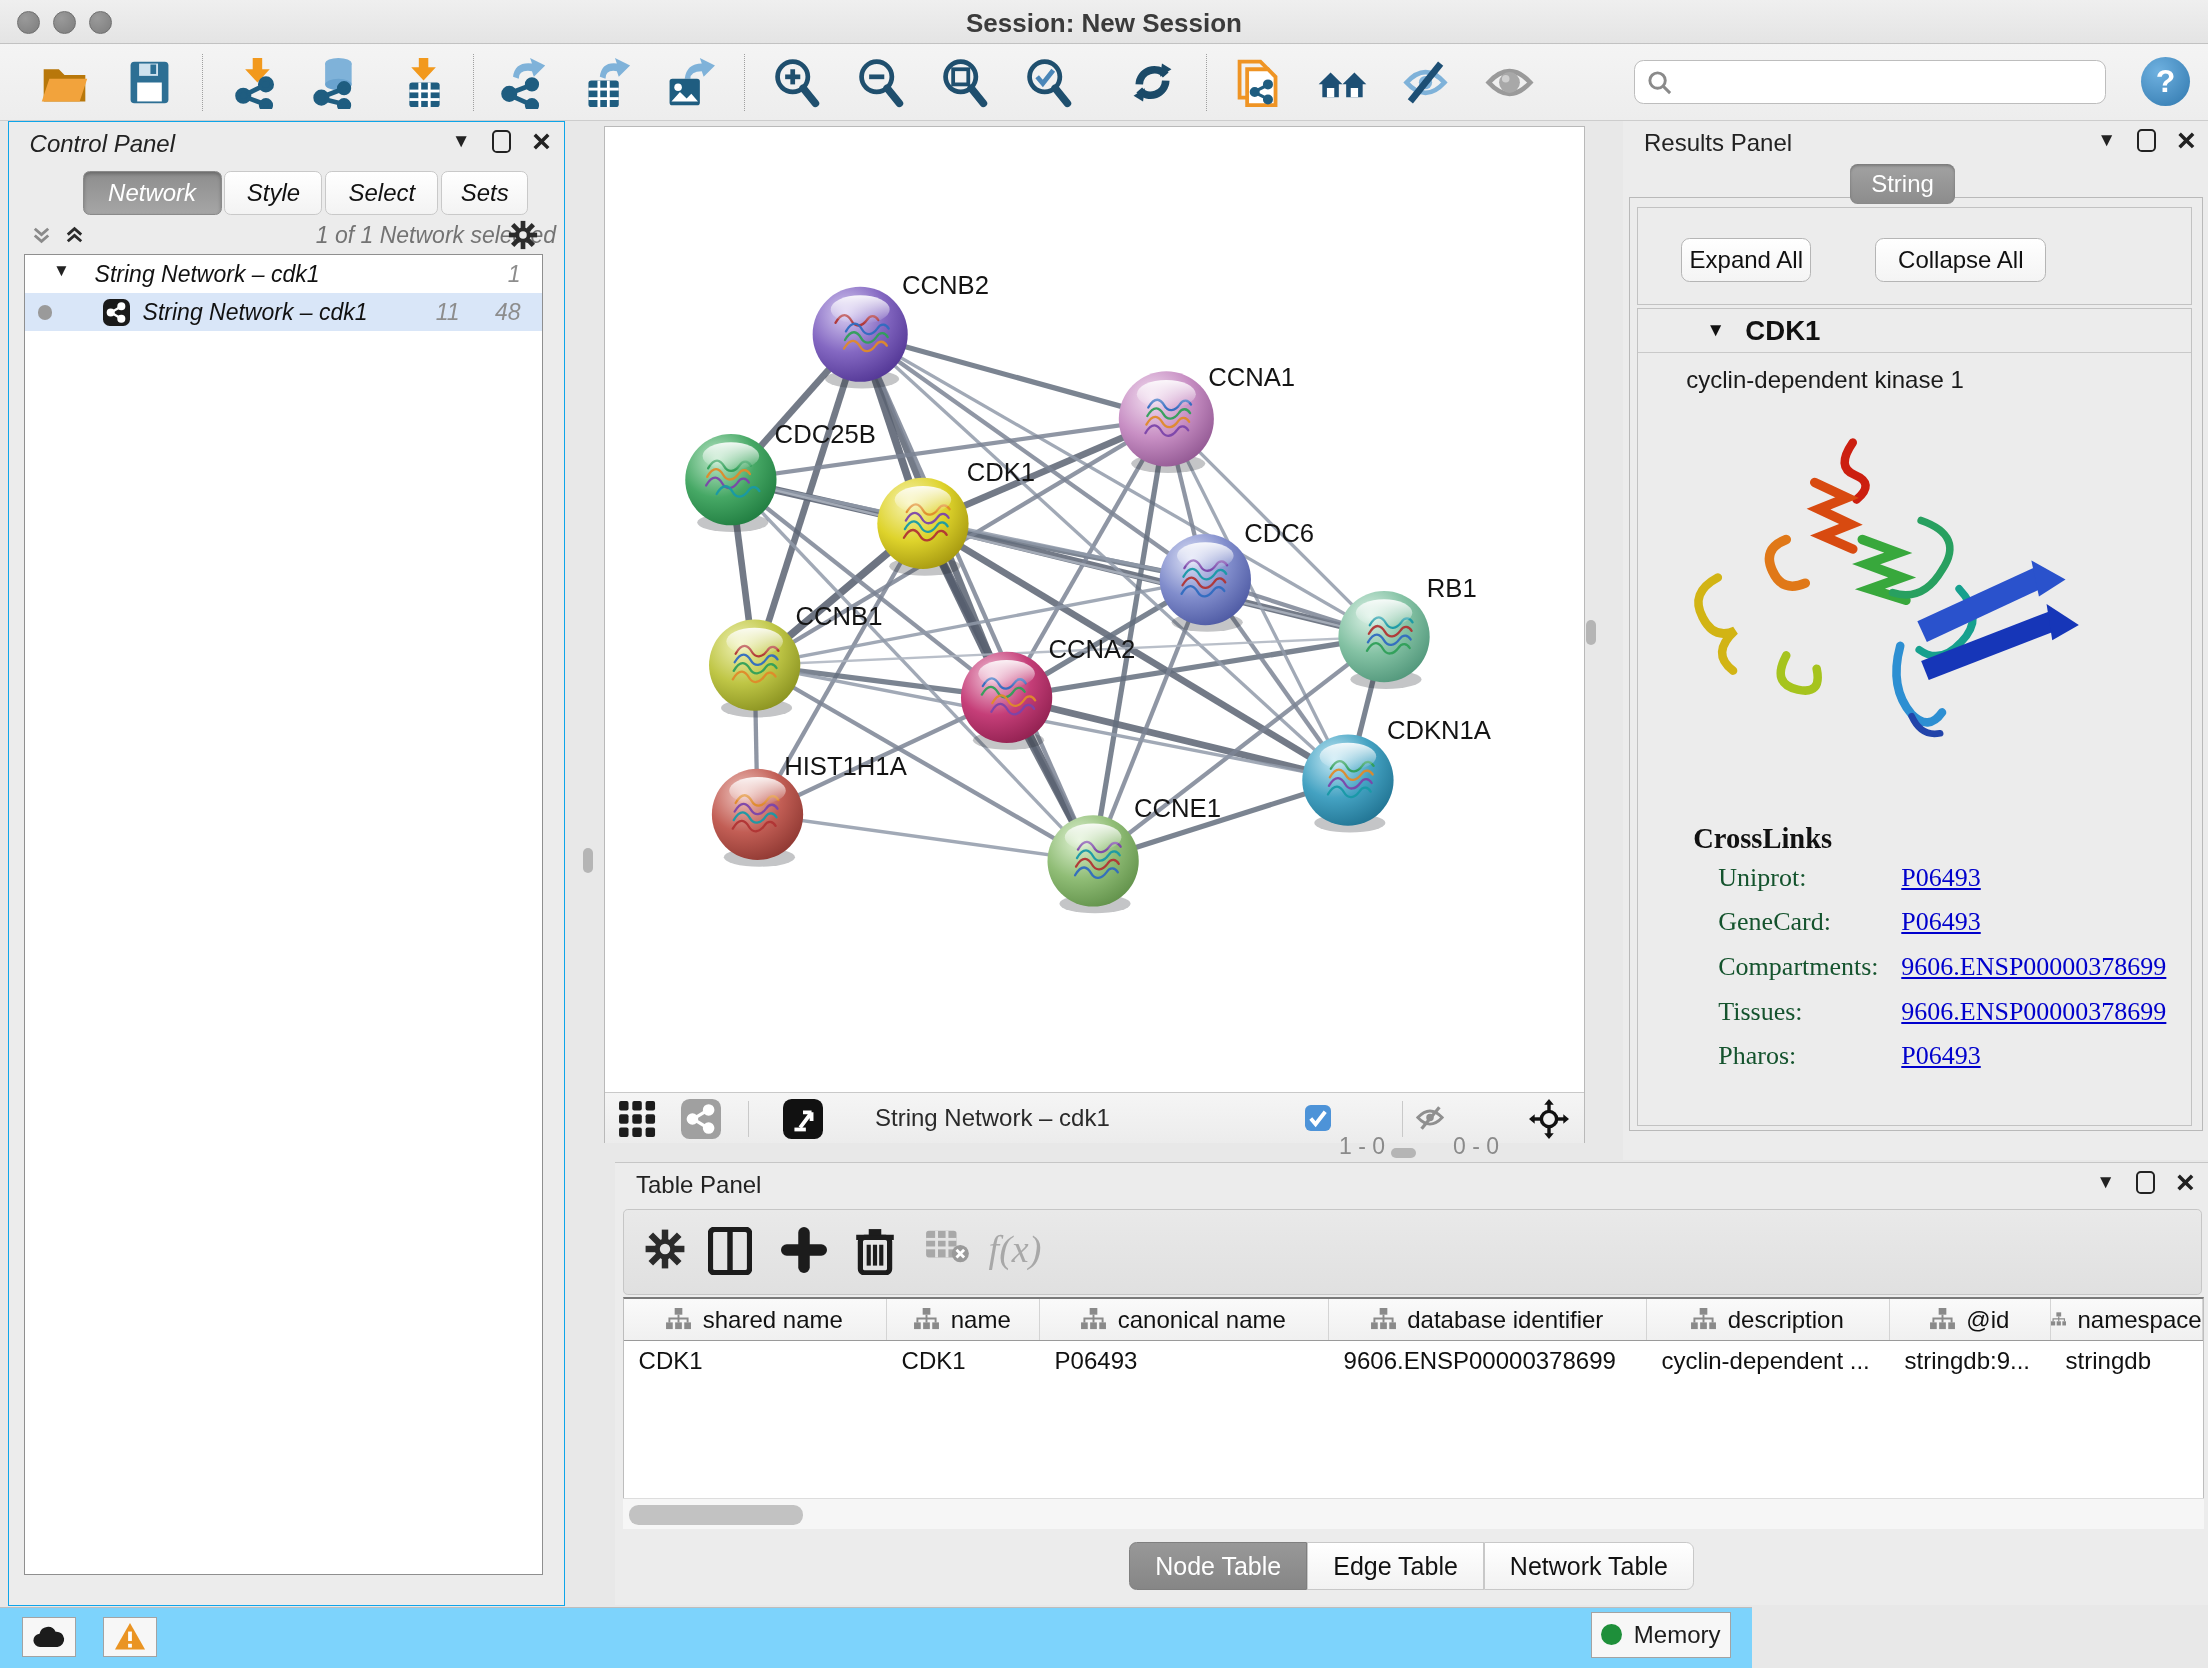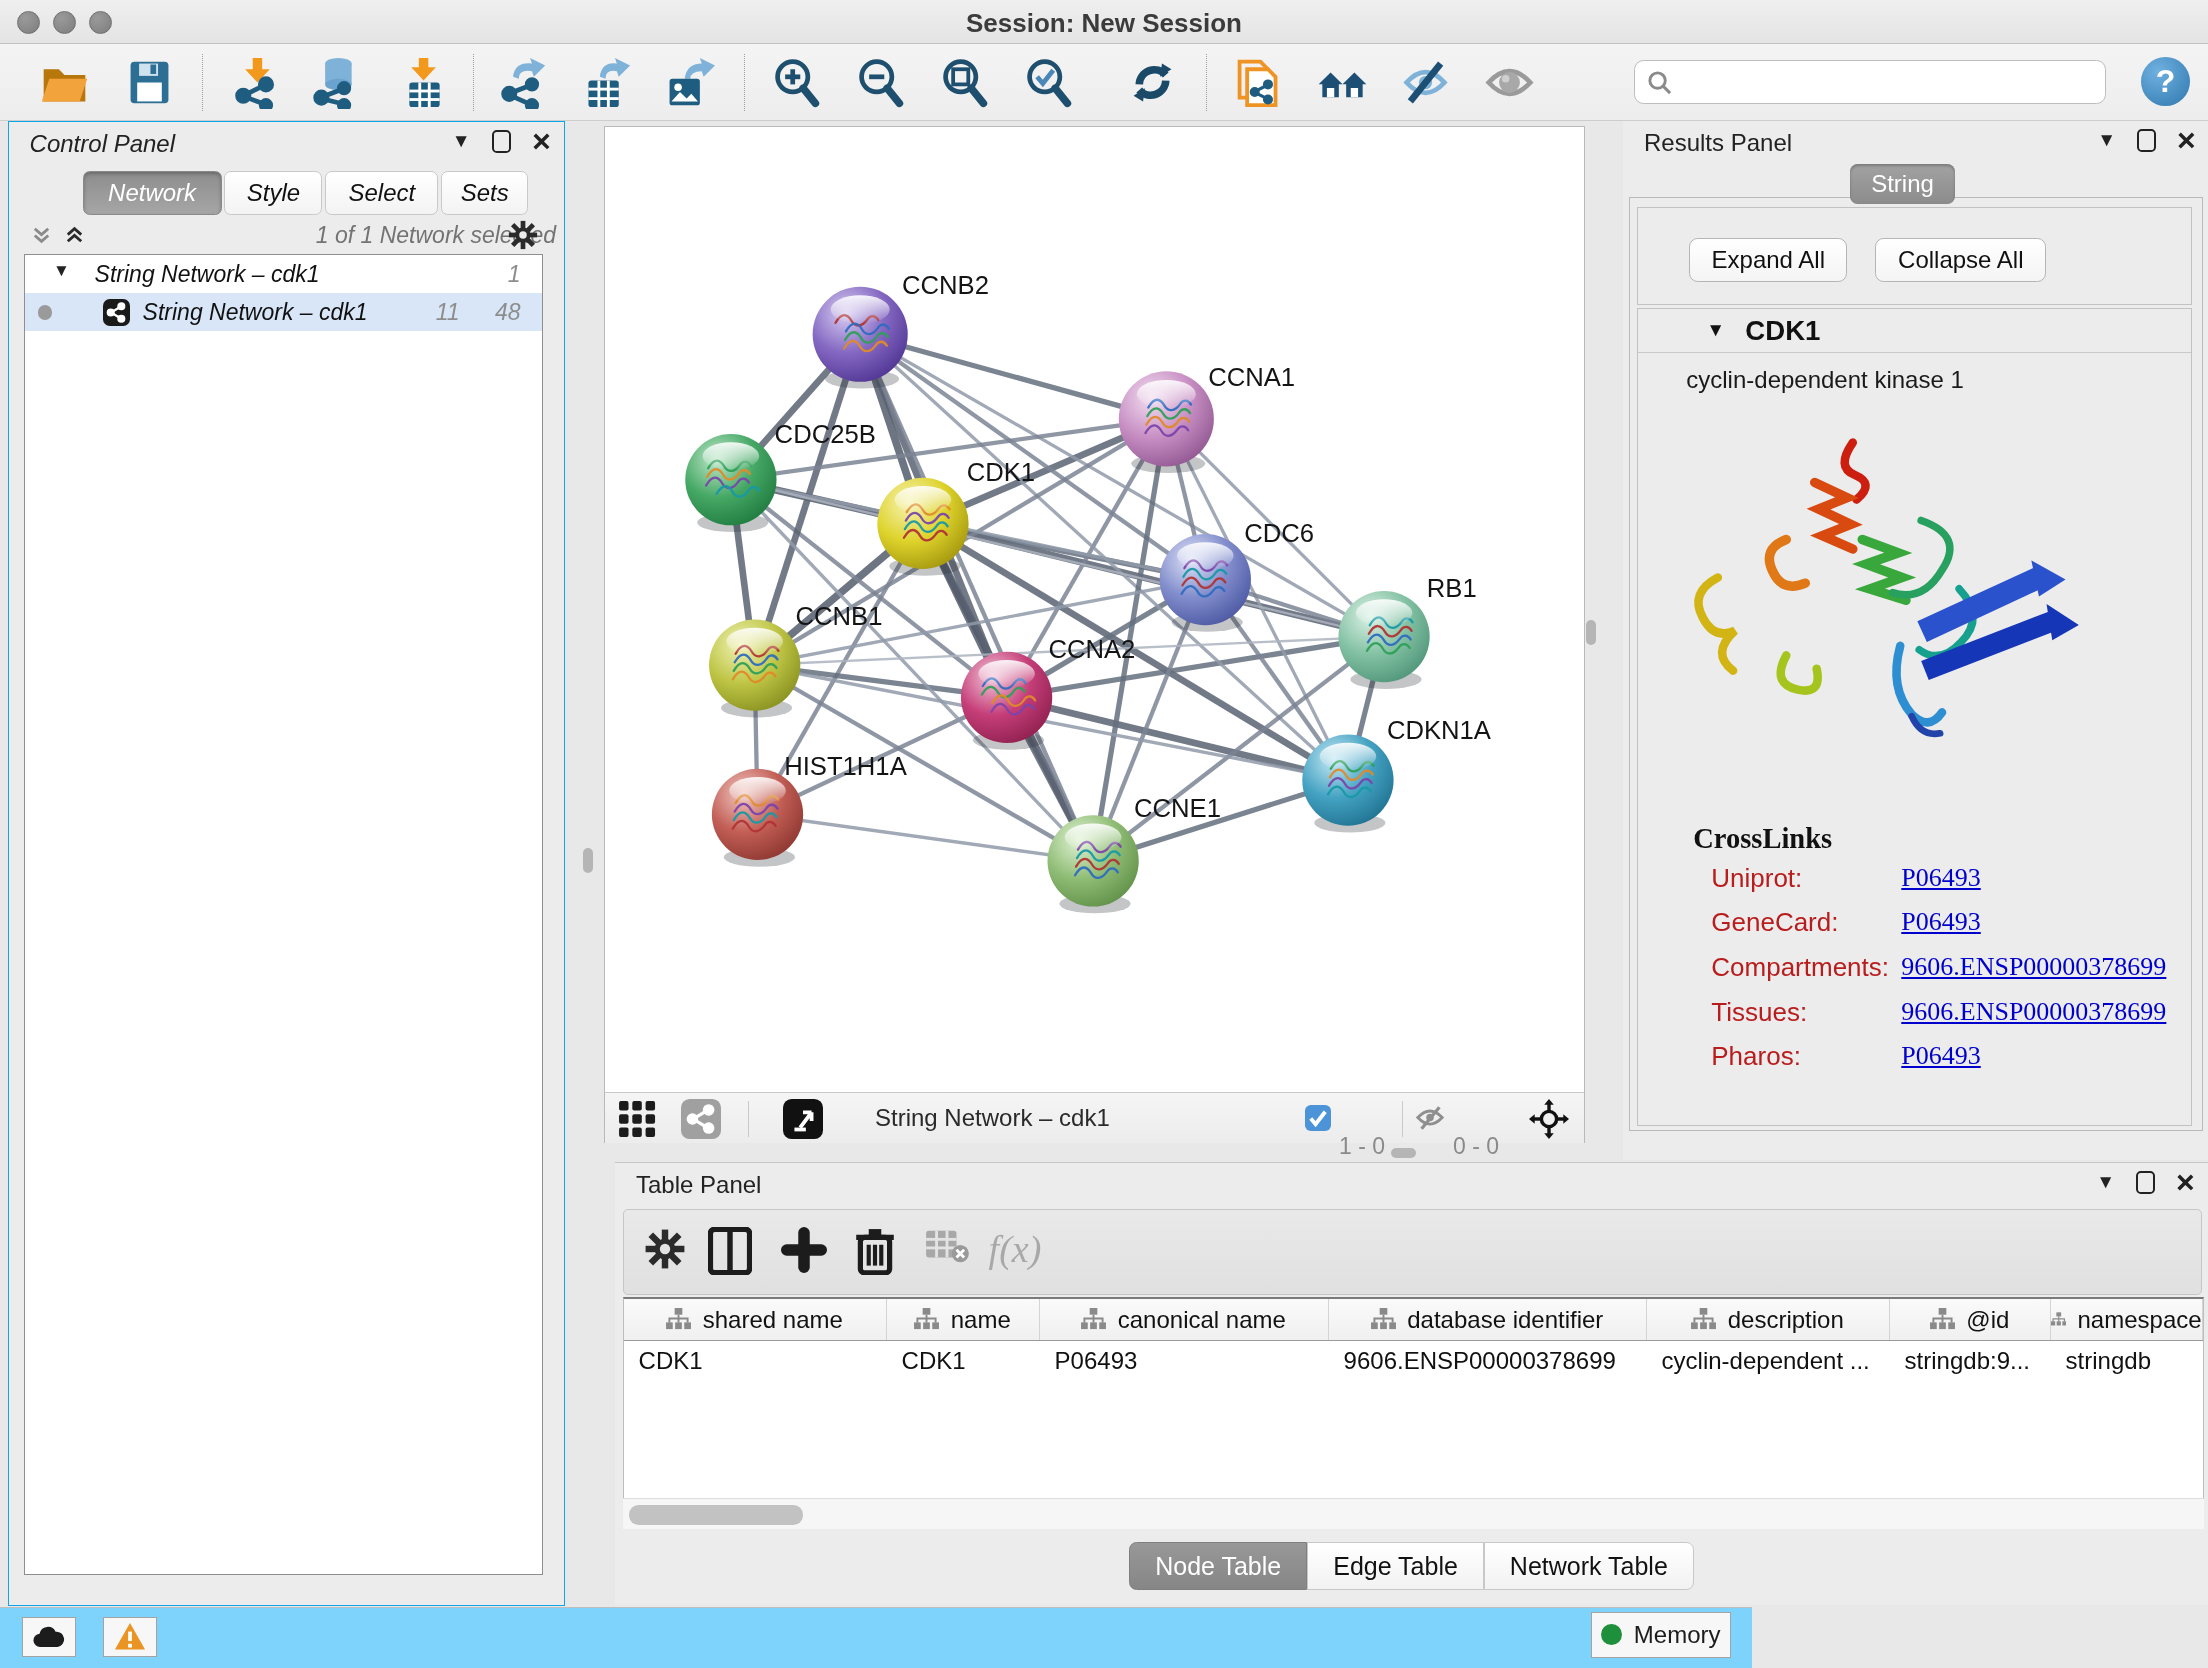--- a/index.html
+++ b/index.html
@@ -81,21 +81,21 @@
     background:linear-gradient(#ffffff,#f4f4f4); font-size:24px; display:flex; align-items:center;
     justify-content:center; color:#111; }
   .rp-section { position:absolute; left:7.6px; top:110px; width:555px; height:818px; border:1.9px solid #c2c2c2; background:#ececec; }
   .rp-sechead { position:absolute; left:0; top:0; width:100%; height:44px; border-bottom:1.9px solid #c9c9c9; }
   .rp-seccaret { position:absolute; left:68px; top:9.5px; font-size:19px; color:#111; }
   .rp-gene { position:absolute; left:107px; top:5.7px; font-size:27.6px; font-weight:bold; color:#111; }
   .rp-desc { position:absolute; left:48px; top:57px; font-size:24px; color:#1a1a1a; }
   .rp-protein { position:absolute; left:34px; top:107px; }
   .rp-xl-title { position:absolute; left:55px; top:514px; font-family:"Liberation Serif",serif; font-weight:bold; font-size:28.5px; color:#111; }
   .xl-row { position:absolute; left:0; width:100%; height:45px; }
-  .xl-label { position:absolute; left:73px; font-family:Liberation Sans, sans-serif; font-size:26px; color:#b91c1c; }
+  .xl-label { position:absolute; left:80px; font-family:Liberation Serif, serif; font-size:26px; color:#14532d; }
   .xl-link { position:absolute; left:263px; font-family:"Liberation Serif",serif; font-size:26px;
     color:#0000cc; text-decoration:underline; }
 
   
   .table-panel { position:absolute; left:615px; top:1162px; width:1593px; height:443px; background:#ececec;
     border-top:1px solid #c6c6c6; }
   .tp-toolbar { position:absolute; left:7.6px; top:46px; width:1579px; height:86px;
     background:linear-gradient(#e9e9e9,#e0e0e0); border:1px solid #c6c6c6; border-radius:4.8px; }
   .tp-icon { position:absolute; top:17px; display:flex; align-items:center; justify-content:center; }
   .fx { font-family:"Liberation Serif",serif; font-style:italic; font-size:38px; color:#a8a8a8; }
@@ -710,21 +710,21 @@
       <span class="pc-caret">▼</span>
       <span class="pc-box"></span>
       <span class="pc-close">×</span>
     </span>
   </div>
   <div class="rp-tab">
       <span>String</span>
     </div>
   <div class="rp-outer">
     <div class="rp-btnbox">
-      <div class="rp-btn" style="left:51px;width:158px">
+      <div class="rp-btn" style="left:43px;width:130px">
           <span>Expand All</span>
         </div>
       <div class="rp-btn" style="left:237px;width:171px">
           <span>Collapse All</span>
         </div>
     </div>
     <div class="rp-section">
       <div class="rp-sechead">
         <span class="rp-seccaret">▼</span>
         <span class="rp-gene">CDK1</span>

